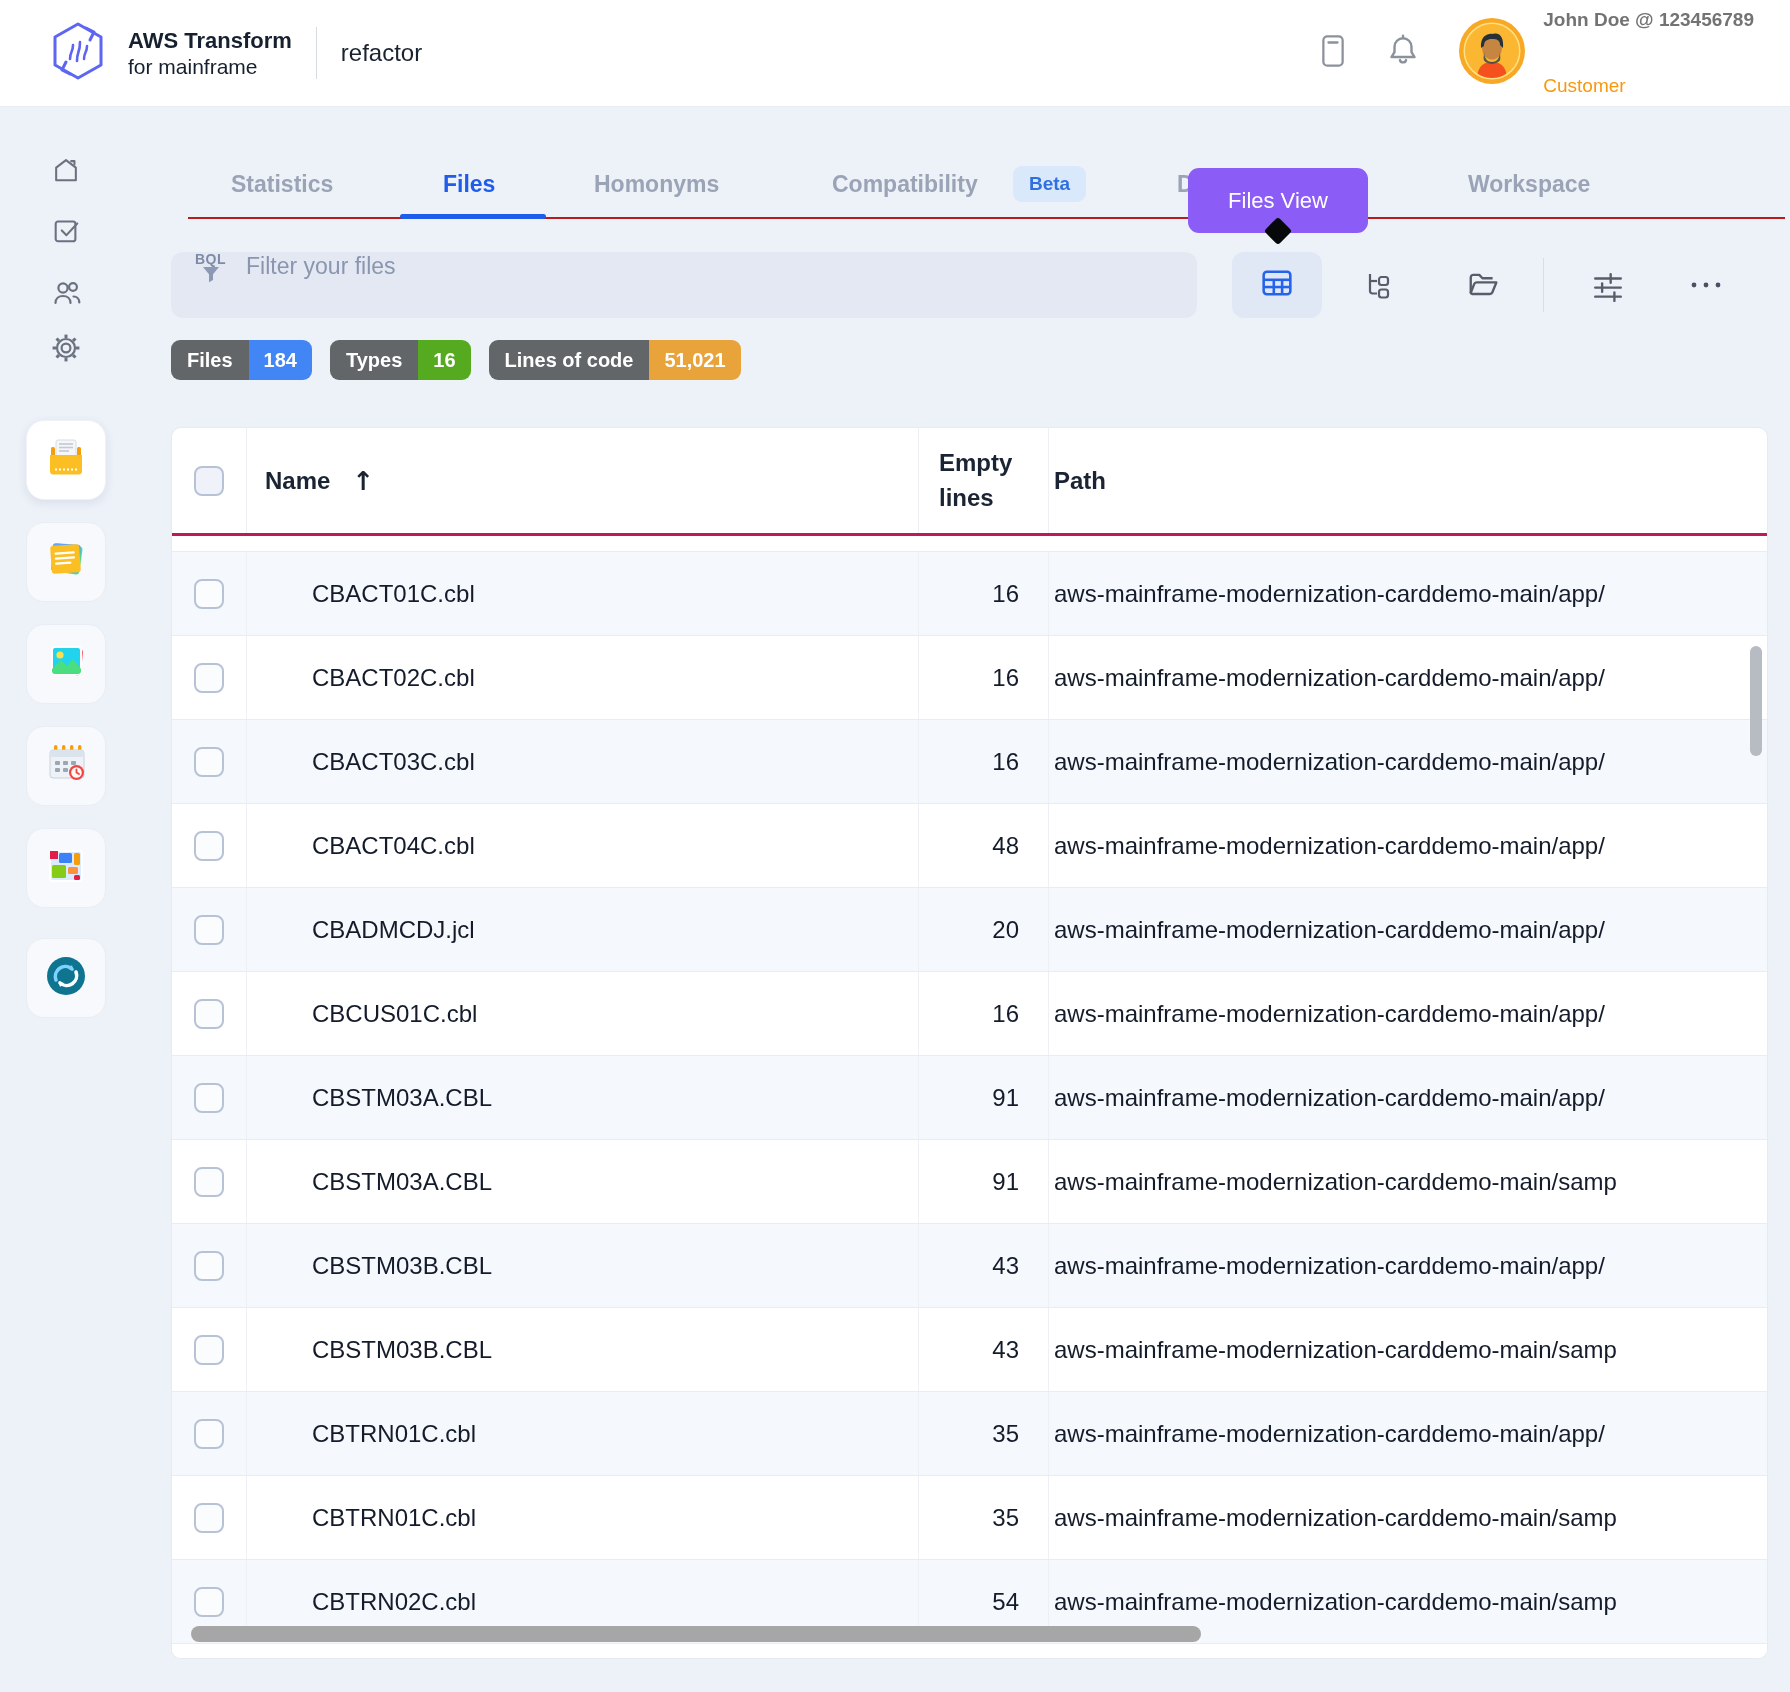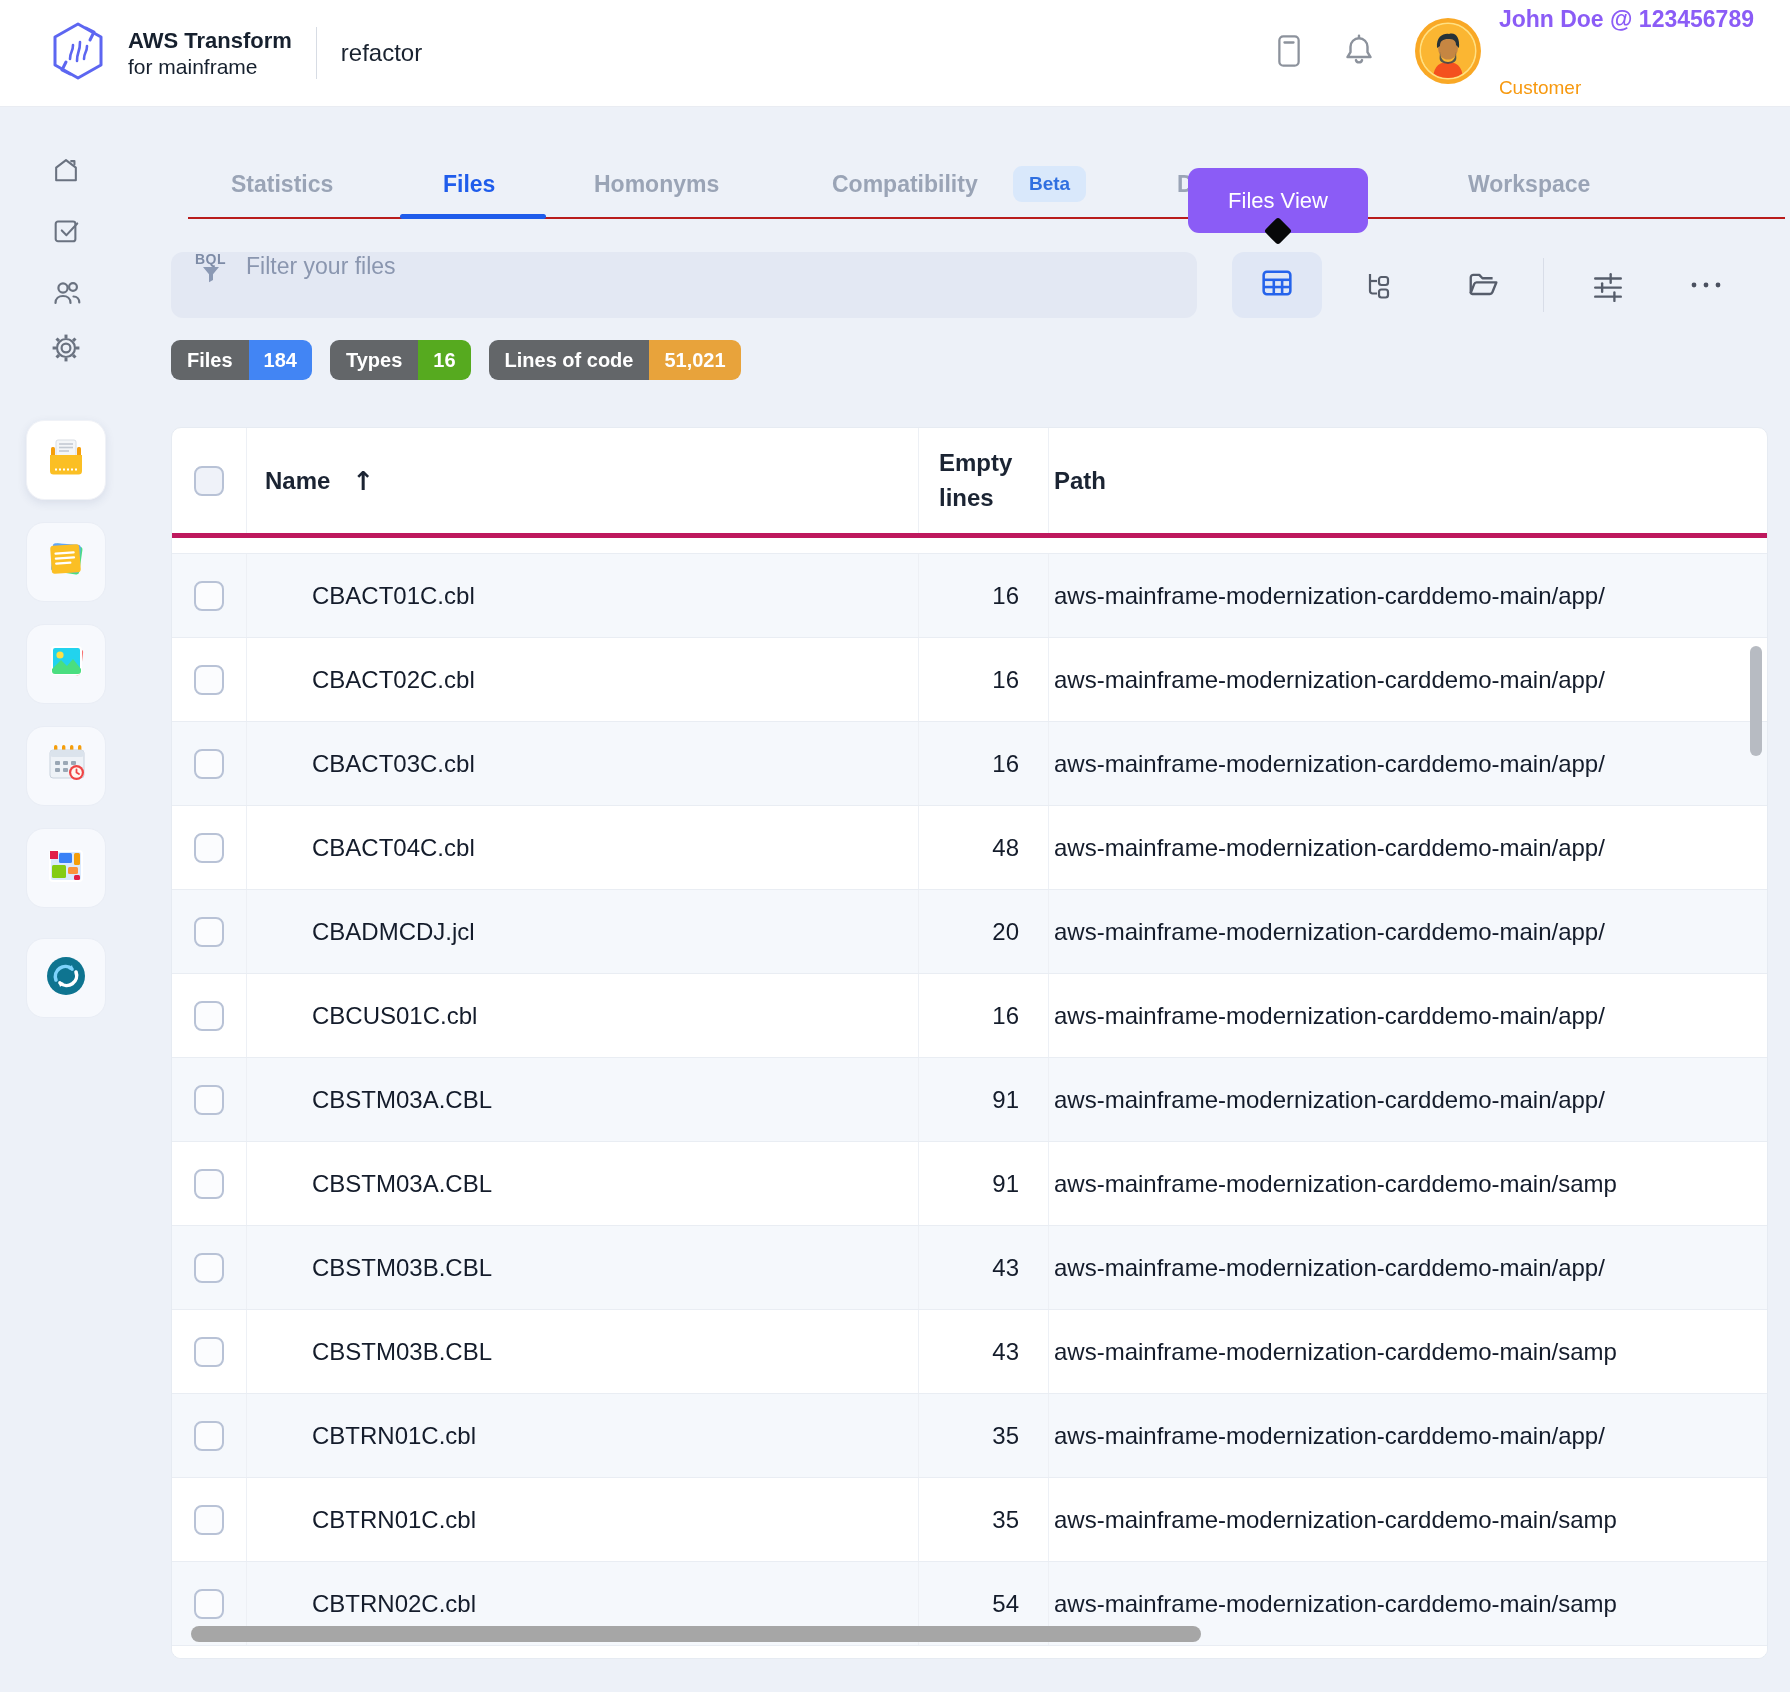--- a/index.html
+++ b/index.html
@@ -12,21 +12,21 @@
   
   .topbar{position:absolute;left:0;top:0;width:1790px;height:107px;background:#ffffff;
     border-bottom:1px solid #e9ecf2;display:flex;align-items:center;box-sizing:border-box;padding:0 36px 0 46px;}
   .brand{display:flex;align-items:center;gap:18px;}
   .brand-text .l1{font-size:22px;font-weight:800;color:#16202e;line-height:1.25;}
   .brand-text .l2{font-size:21px;font-weight:400;color:#16202e;line-height:1.2;}
   .v-divider{width:1px;height:52px;background:#d7dce4;margin:0 24px;}
   .mode{font-size:24px;color:#1a2330;}
   .top-right{margin-left:auto;display:flex;align-items:center;gap:40px;}
   .userblock{display:flex;align-items:center;gap:18px;}
-  .usertext .name{font-size:23px;font-weight:600;color:#8b5cf6;line-height:1.3;}
+  .usertext .name{font-size:19px;font-weight:600;color:#737373;line-height:1.3;}
   .usertext .role{font-size:19px;font-weight:400;color:#f7990f;line-height:1.3;margin-top:41px;}
   
   .sidebar{position:absolute;left:0;top:107px;width:132px;height:1585px;}
   .nav-ico{position:absolute;left:51px;width:30px;height:30px;cursor:pointer;}
   .appbtn{position:absolute;left:26px;width:80px;height:80px;border-radius:18px;background:#f7f9fd;
     border:1px solid #e9edf5;display:flex;align-items:center;justify-content:center;box-sizing:border-box;}
   .appbtn.active{background:#ffffff;border-color:#f0f2f7;box-shadow:0 3px 10px rgba(40,60,110,.10);}
   
   .content{position:absolute;left:171px;top:107px;width:1597px;}
   
@@ -55,21 +55,21 @@
   .toolbar-div{position:absolute;left:1372px;top:151px;width:1px;height:54px;background:#d8dde8;}
   
   .stats{position:absolute;left:0;top:233px;display:flex;gap:18px;}
   .badge{display:inline-flex;border-radius:9px;overflow:hidden;font-size:20px;font-weight:600;color:#ffffff;}
   .badge .lbl{background:#636669;padding:0 16px;line-height:40px;}
   .badge .val{padding:0 15px;line-height:40px;}
   
   .card{position:absolute;left:0;top:320px;width:1597px;height:1232px;background:#ffffff;border:1px solid #e6ebf2;
     border-radius:10px;box-sizing:border-box;overflow:hidden;}
   .thead,.trow{display:grid;grid-template-columns:74px 672px 130px 1fr;}
-  .thead{height:105px;border-bottom:5px solid #be185d;}
+  .thead{height:105px;border-bottom:3px solid #be185d;}
   .sliver{height:15px;background:#ffffff;border-bottom:1px solid #e9edf3;}
   .trow{height:83px;border-bottom:1px solid #e9edf3;background:#ffffff;}
   .trow.stripe{background:#f5f8fc;}
   .tail{height:40px;background:#ffffff;}
   .cell{display:flex;align-items:center;font-size:24px;color:#141c2b;overflow:hidden;white-space:nowrap;box-sizing:border-box;}
   .c-name,.c-empty,.c-path{border-left:1px solid #edf0f5;}
   .thead .cell{font-weight:600;color:#1b2433;}
   .c-check{justify-content:center;}
   .trow .c-name{padding-left:65px;}
   .thead .c-name{padding-left:18px;gap:22px;}

